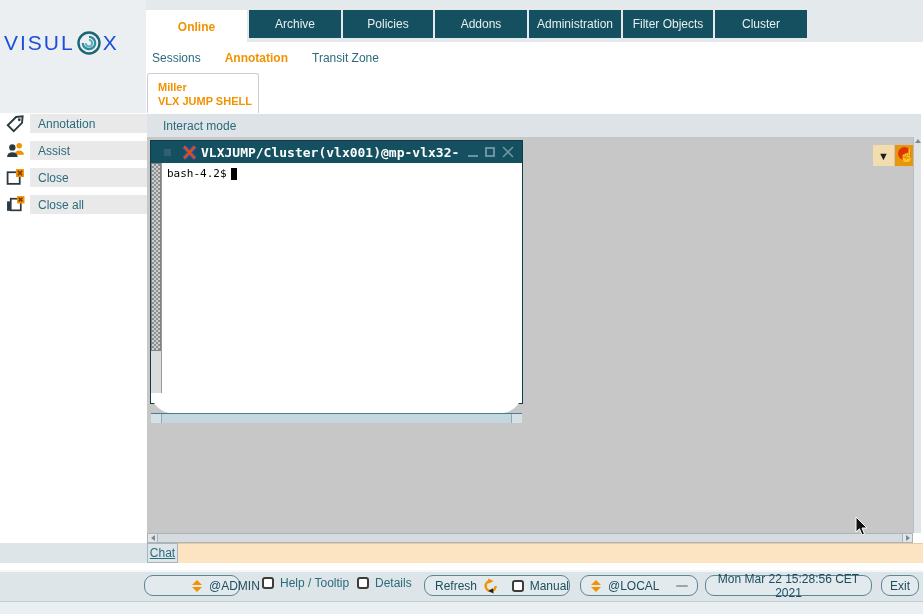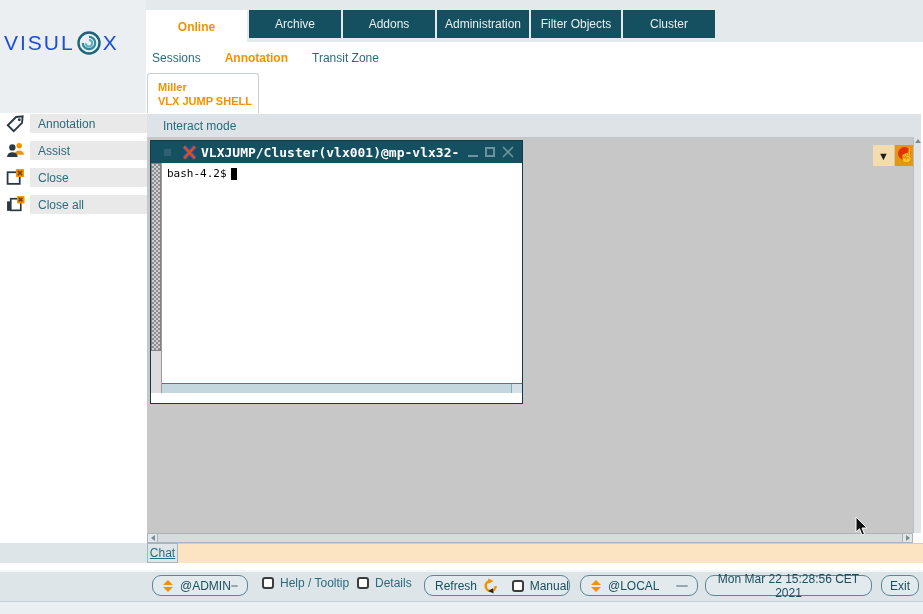--- a/index.html
+++ b/index.html
@@ -37,21 +37,21 @@
 
   
   .terminal { position:absolute; left:150px; top:140px; width:373px; height:264px; border:1px solid #0d3d4b; background:#fff; }
   .t-title { height:22px; background:#14505f; display:flex; align-items:center; }
   .t-menudot { width:7px; height:7px; background:#2e6272; margin-left:13px; }
   .t-x11 { margin-left:11px; }
   .t-text { color:#fff; font-family:"DejaVu Sans Mono",monospace; font-size:13px; font-weight:bold; margin-left:4px; white-space:nowrap; }
   .t-ctrls { margin-left:auto; display:flex; align-items:center; gap:7px; margin-right:8px; }
   .c-min { width:10px; height:2px; background:#6d93a0; margin-top:8px; }
   .c-max { width:10px; height:10px; border:2px solid #6d93a0; }
-  .t-body { position:relative; height:220px; background:#fff; }
+  .t-body { position:relative; height:250px; background:#fff;border-radius:21px; }
   .t-vscroll { position:absolute; left:0; top:0; width:11px; height:230px; background:#dcdcdc; border-right:1px solid #9a9a9a; }
   .t-thumb { position:absolute; left:0; top:0; width:10px; height:188px; background-image:repeating-conic-gradient(#8d8d8d 0% 25%, #cfcfcf 0% 50%); background-size:4px 4px; border:1px solid #818181; }
   .t-line { position:absolute; left:16px; top:4px; font-family:"DejaVu Sans Mono",monospace; font-size:11px; color:#000; display:flex; align-items:center; }
   .t-cursor { display:inline-block; width:6px; height:12px; background:#000; margin-left:4px; }
   .t-hscroll { height:10px; background:#bfd2da; border-top:1px solid #477e8e; display:flex; }
   .t-hcapl { width:11px; background:#d4e2e8; border-right:1px solid #8aabb6; }
   .t-htrack { flex:1; background:#c4d6de; }
   .t-hcapr { width:11px; background:#d4e2e8; border-left:1px solid #8aabb6; }
 
   
@@ -81,21 +81,21 @@
   .sorticon .up { width:0; height:0; border-left:5px solid transparent; border-right:5px solid transparent; border-bottom:5px solid #f39200; }
   .sorticon .dn { width:0; height:0; border-left:5px solid transparent; border-right:5px solid transparent; border-top:5px solid #f39200; }
   .dash { width:12px; height:2px; background:#98a6ad; border-radius:1px; margin-left:auto; margin-right:9px; }
 
   .cbrow { position:absolute; top:576px; display:flex; align-items:center; gap:6px; font-size:12px; color:#2a6b7c; }
   .cb { width:12px; height:12px; border:2px solid #3c3c3c; border-radius:3px; background:#fff; cursor:pointer; }
 
   .refresh-group { left:424px; width:146px; padding-left:10px; gap:6px; }
   .time-btn { left:705px; width:167px; justify-content:center;text-align:center; }
   .exit-btn { left:881px; width:38px; justify-content:center; }
-  .admin-btn { left:152px; width:96px; }
+  .admin-btn { left:144px; width:96px;padding-left:37px; }
   .local-btn { left:580px; width:118px; }
 
   .cursor-svg { position:absolute; left:855px; top:516px; }
 </style>
 </head>
 <body>
 
 <div class="top-band"></div>
 <div class="logo-block"></div>
 <div class="logo">
@@ -104,20 +104,21 @@
     <circle cx="13" cy="13" r="10.5" fill="none" stroke="#1b6575" stroke-width="2.4"></circle>
     <path d="M13,6.8 a6.2,6.2 0 1 1 -6.2,6.2" fill="none" stroke="#2f8b9b" stroke-width="2.2"></path>
     <path d="M13,10 a3.2,3.2 0 1 1 -3.2,3.2" fill="none" stroke="#56aebb" stroke-width="2"></path>
   </svg>
   <span>X</span>
 </div>
 
 <div class="nav-tabs">
   <div class="tab active">Online</div>
   <div class="tab w92">Archive</div>
+  <div class="tab">Policies</div>
   <div class="tab w92">Addons</div>
   <div class="tab w92">Administration</div>
   <div class="tab">Filter Objects</div>
   <div class="tab w92">Cluster</div>
 </div>
 
 <div class="subnav">
   <span class="snitem">Sessions</span>
   <span class="snitem active">Annotation</span>
   <span class="snitem">Transit Zone</span>

